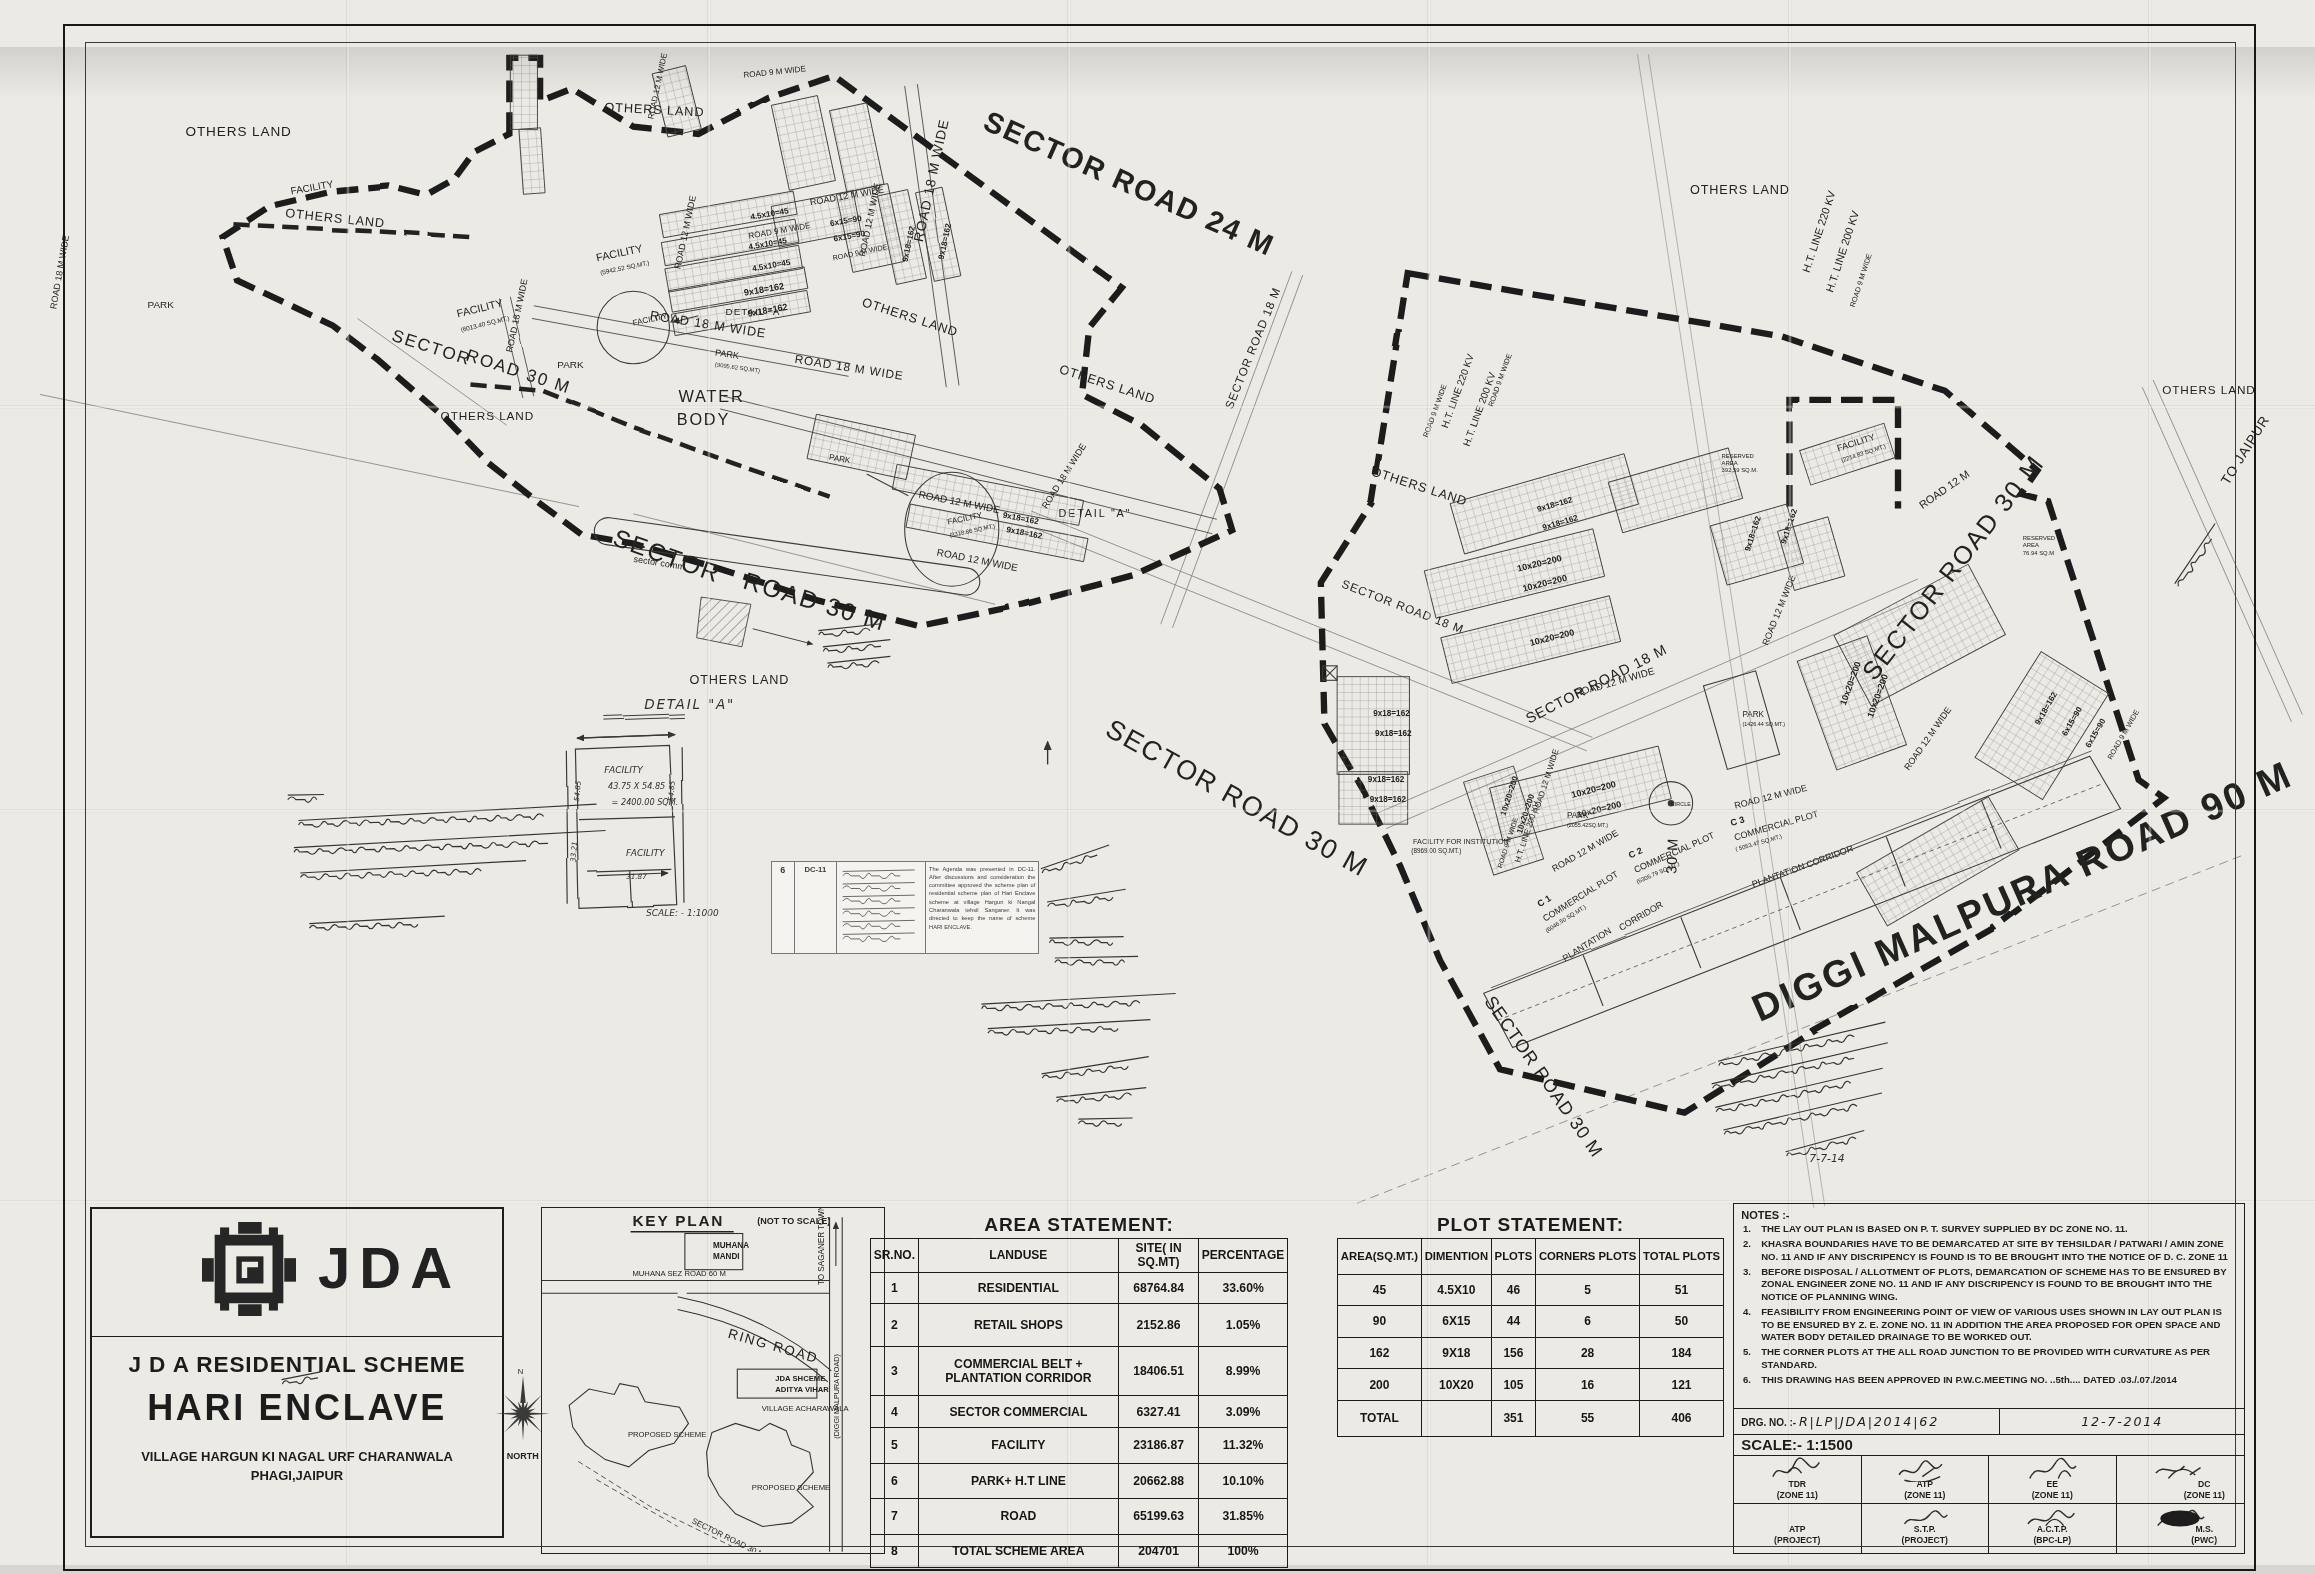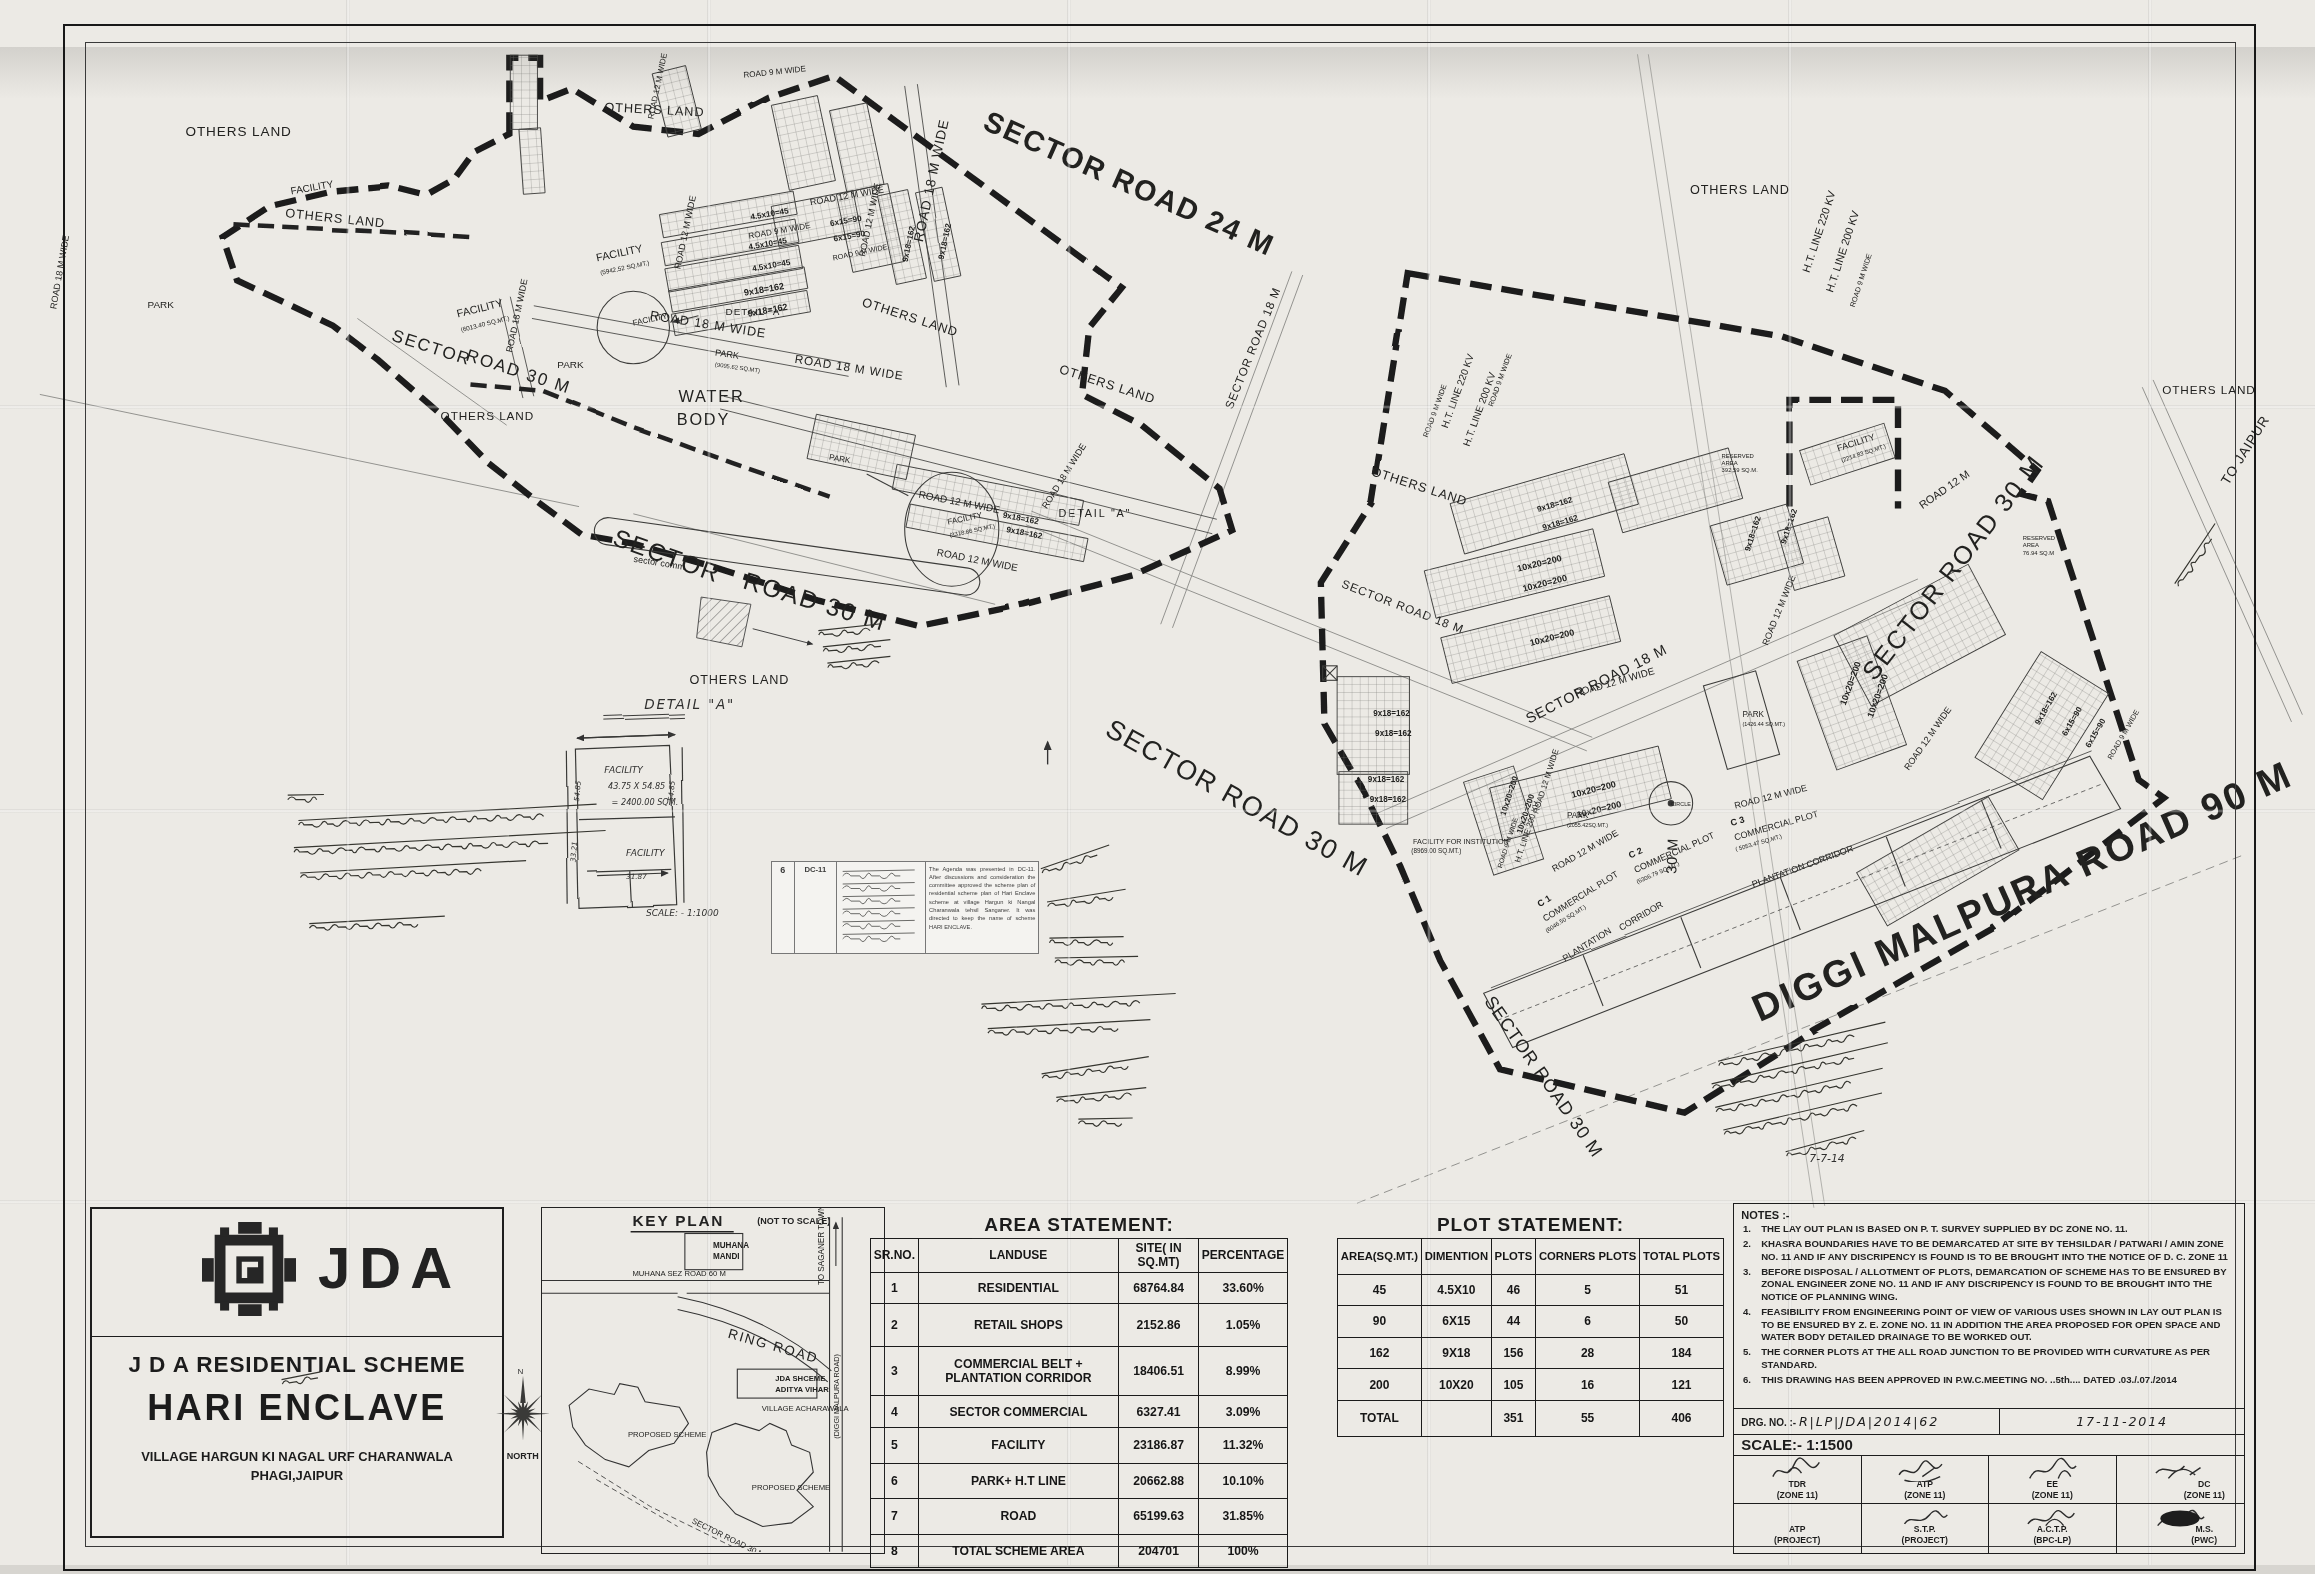--- a/index.html
+++ b/index.html
@@ -589,21 +589,21 @@
           <li><span class="num">2.</span>KHASRA  BOUNDARIES HAVE TO BE DEMARCATED AT SITE BY TEHSILDAR / PATWARI / AMIN ZONE NO. 11  AND IF ANY DISCRIPENCY IS FOUND IS TO BE BROUGHT INTO THE NOTICE OF D. C. ZONE 11</li>
           <li><span class="num">3.</span>BEFORE DISPOSAL / ALLOTMENT OF PLOTS, DEMARCATION OF SCHEME HAS TO BE ENSURED BY ZONAL  ENGINEER ZONE NO.  11   AND IF ANY DISCRIPENCY IS FOUND  TO BE BROUGHT INTO THE NOTICE OF PLANNING WING.</li>
           <li><span class="num">4.</span>FEASIBILITY FROM ENGINEERING POINT OF VIEW OF VARIOUS USES SHOWN IN  LAY OUT PLAN IS TO BE ENSURED BY  Z. E. ZONE NO. 11  IN ADDITION THE AREA PROPOSED FOR OPEN  SPACE AND WATER BODY DETAILED DRAINAGE TO BE  WORKED OUT.</li>
           <li><span class="num">5.</span>THE CORNER PLOTS AT THE ALL ROAD JUNCTION TO BE PROVIDED WITH CURVATURE AS PER STANDARD.</li>
           <li><span class="num">6.</span>THIS DRAWING HAS BEEN APPROVED IN P.W.C.MEETING NO.  ..5th....  DATED .03./.07./2014</li>
         </ol>
     </div>
     <div class="drg-row">
       <div class="drg-left"><span>DRG. NO. :-</span>
         <span class="hand">R|LP|JDA|2014|62</span></div>
-      <div class="drg-right"><span class="hand">17-11-2014</span></div>
+      <div class="drg-right"><span class="hand">12-7-2014</span></div>
     </div>
     <div class="scale-row"><span>SCALE:- 1:1500</span></div>
     <div class="sig-grid" id="sig-grid">
         <div class="sig-cell">
           <svg width="60" height="25" viewBox="0 0 66 28">
             <path d="M6,22 C14,4 20,30 30,8 S46,26 58,6 M22,18 q8,-12 16,0" fill="none" stroke="#2c2c2c" stroke-width="1.6"></path>
           </svg>
           <div>TDR</div>
           <div>(ZONE 11)</div>
         </div>

